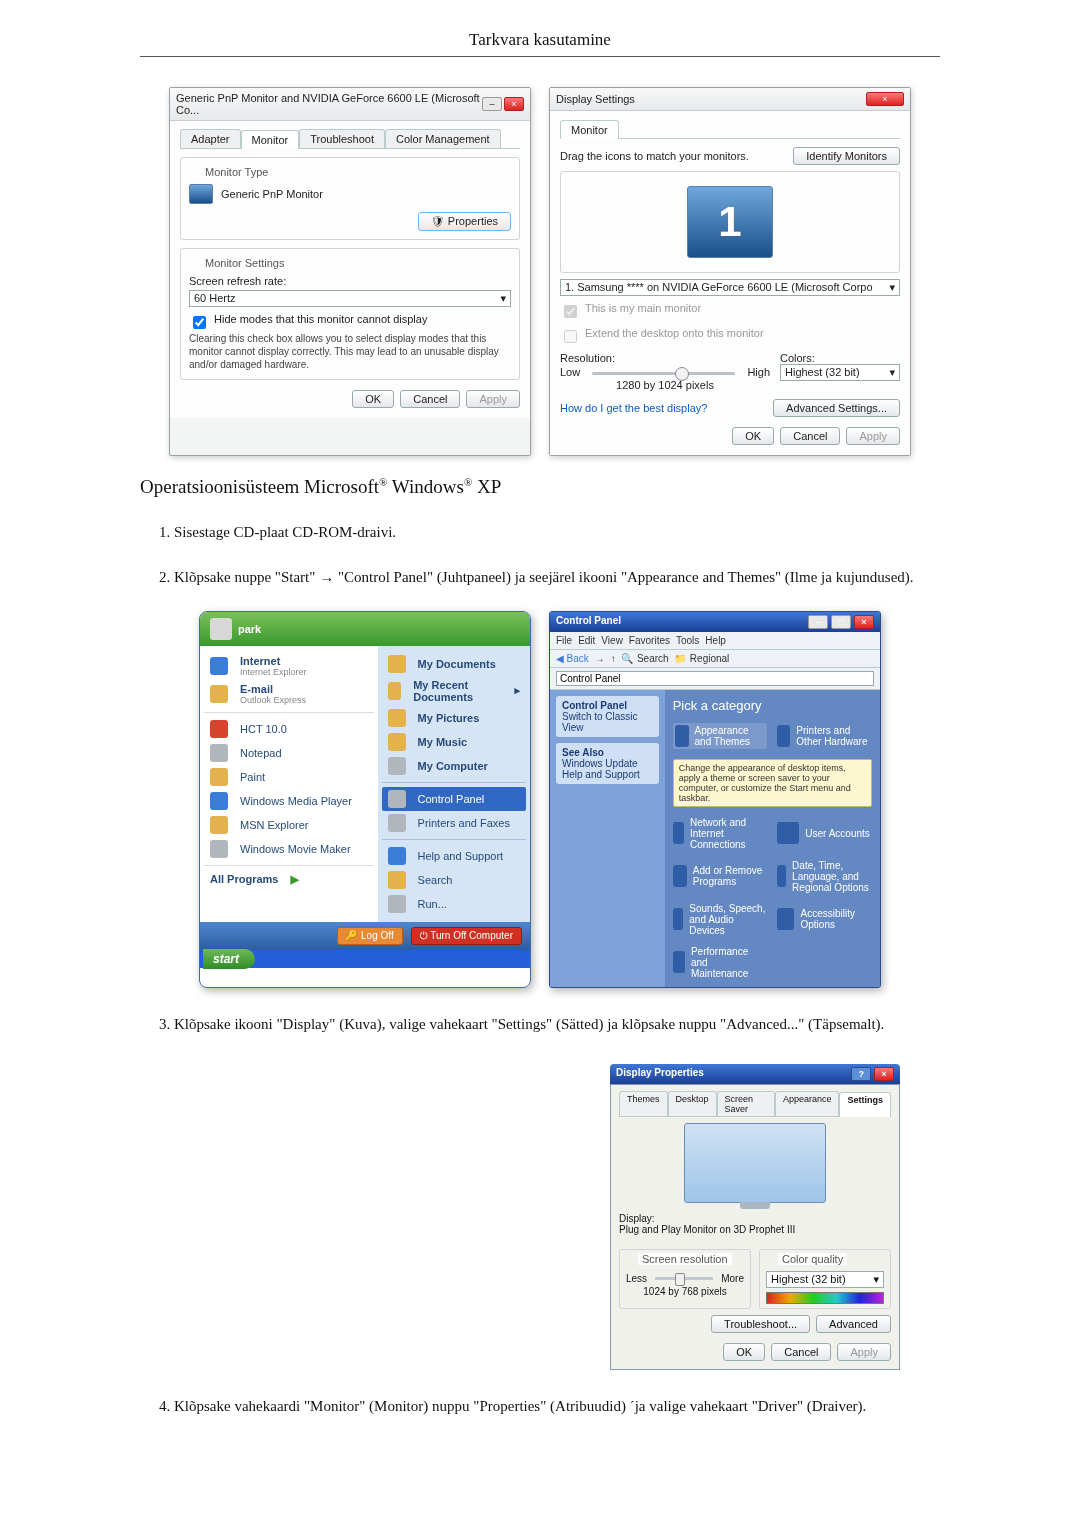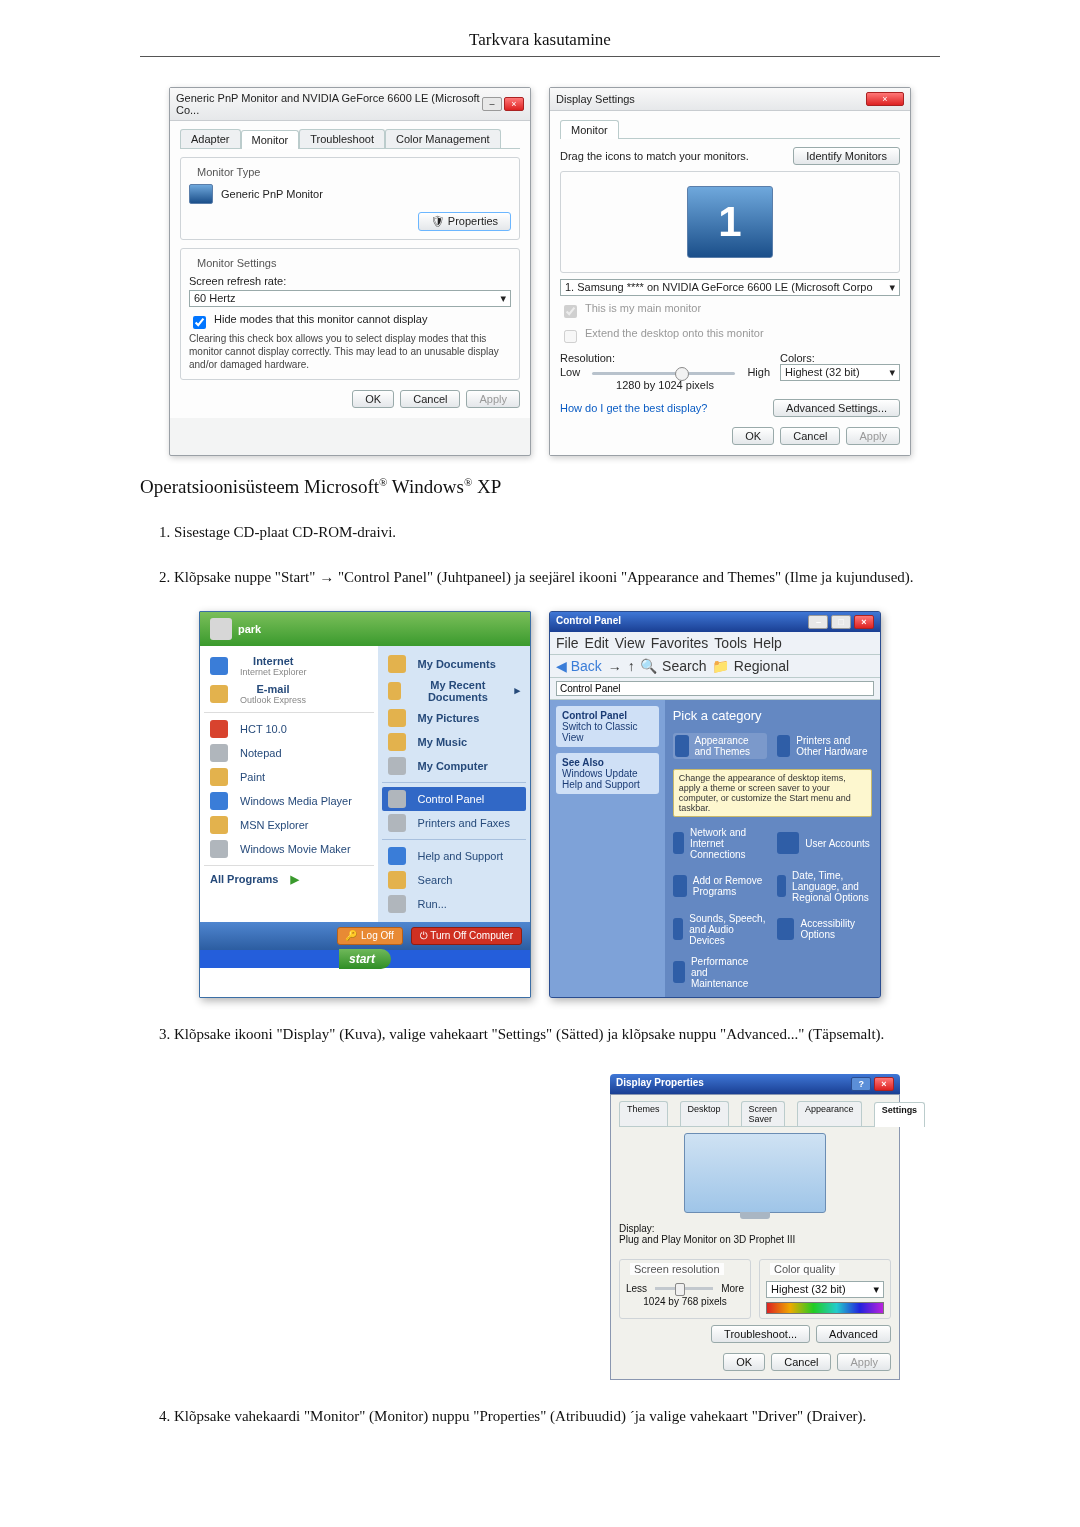--- a/index.html
+++ b/index.html
@@ -90,21 +90,21 @@
   }
   .fieldset {
     border: 1px solid #cfd4d8;
     border-radius: 3px;
     padding: 8px;
     margin-top: 8px;
   }
   .fieldset .legend {
     font-size: 11px;
     color: #555;
-    margin: -14px 0 6px 4px;
+    margin: -14px 0 6px 12px;
     background: #fdfdfd;
     display: inline-block;
     padding: 0 4px;
   }
   .btn {
     display: inline-block;
     padding: 2px 12px;
     border: 1px solid #9aa;
     border-radius: 3px;
     background: linear-gradient(#fff, #e4e7ea);
@@ -204,24 +204,23 @@
     display: flex;
     justify-content: center;
     gap: 18px;
     margin: 6px 0 26px 0;
   }
   .start-menu {
     width: 330px;
     font-family: Tahoma, Arial, sans-serif;
     font-size: 11px;
     border: 1px solid #3b6ea5;
-    border-radius: 1px;
+    border-radius: 8px;
     overflow: hidden;
     box-shadow: 2px 3px 8px rgba(0,0,0,.3);
-    text-align: center;
   }
   .sm-head {
     background: linear-gradient(#7bbf5a, #3a9a2d);
     color: #fff;
     padding: 6px 10px;
     font-weight: bold;
     display: flex;
     align-items: center;
     gap: 6px;
   }
@@ -304,21 +303,21 @@
     font-weight: bold;
     display: flex;
     justify-content: space-between;
   }
   .cp-toolbar {
     background: #eef2f7;
     color: #333;
     padding: 3px 6px;
     display: flex;
     gap: 6px;
-    font-size: 14px;
+    font-size: 10px;
     border-bottom: 1px solid #bcc;
   }
   .cp-addr {
     background: #eef2f7;
     padding: 3px 6px;
     border-bottom: 1px solid #bcc;
   }
   .cp-addr input {
     width: 100%;
     font-size: 10px;
@@ -389,21 +388,21 @@
     border-top-left-radius: 4px;
     border-top-right-radius: 4px;
   }
   .disp-prop .dp-body {
     background: #f1f1ec;
     border: 1px solid #8a97b0;
     padding: 6px 8px 8px 8px;
   }
   .dp-tabs {
     display: flex;
-    gap: 12px;
+    gap: 0;
     border-bottom: 1px solid #bcc;
     margin-bottom: 6px;
   }
   .dp-tab {
     padding: 2px 7px;
     border: 1px solid #bcc;
     border-bottom: 0;
     border-top-left-radius: 3px;
     border-top-right-radius: 3px;
     background: #eef0f2;

